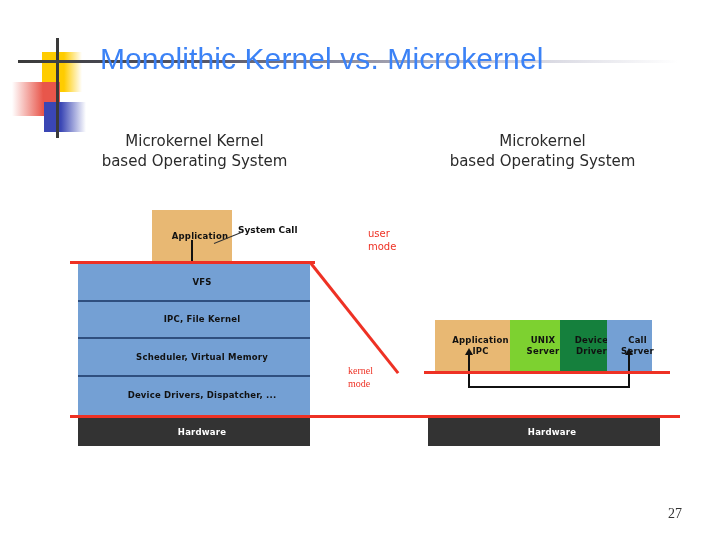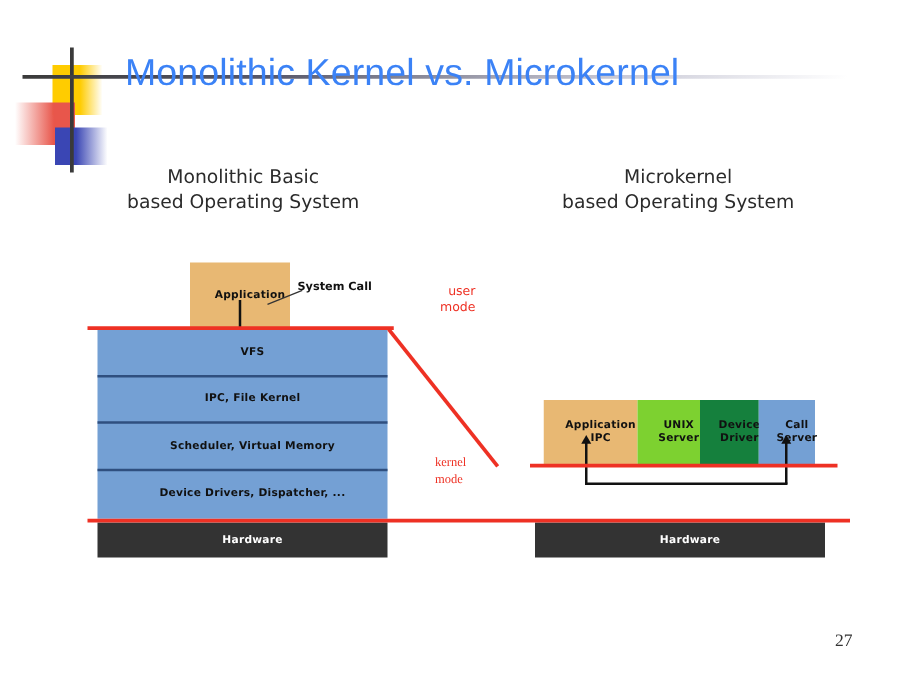--- a/index.html
+++ b/index.html
@@ -141,21 +141,21 @@
   }
 
   .mode-label {
     position: absolute;
     color: #ee3124;
     font-family: "DejaVu Sans", sans-serif;
     font-size: 10px;
     line-height: 13px;
     font-weight: 400;
   }
-  #label-user   { left: 352px; top: 227px; text-align: right; }
+  #label-user   { left: 368px; top: 227px; }
   #label-kernel { left: 348px; top: 364px; font-family: Liberation Serif, serif; }
 
   
   #syscall-label {
     position: absolute;
     left: 238px; top: 225px;
     font-family: "DejaVu Sans", sans-serif;
     font-weight: bold;
     font-size: 9px;
     color: #111111;
@@ -208,21 +208,21 @@
     <div class="deco-sq" id="deco-blue"></div>
     <div id="deco-vline"></div>
   </div>
   <div id="deco-hline"></div>
   <div id="page-title">Monolithic Kernel vs. Microkernel</div>
 </div>
 
 <div id="diagram">
 
   <div class="col-heading" id="heading-mono">
-    <div>Monolithic Basic</div>
+    <div>Microkernel Kernel</div>
     <div>based Operating System</div>
   </div>
   <div class="col-heading" id="heading-micro">
     <div>Microkernel</div>
     <div>based Operating System</div>
   </div>
 
   <div class="block orange" id="app-left">Application</div>
 
   <div id="syscall-label">System Call</div>

